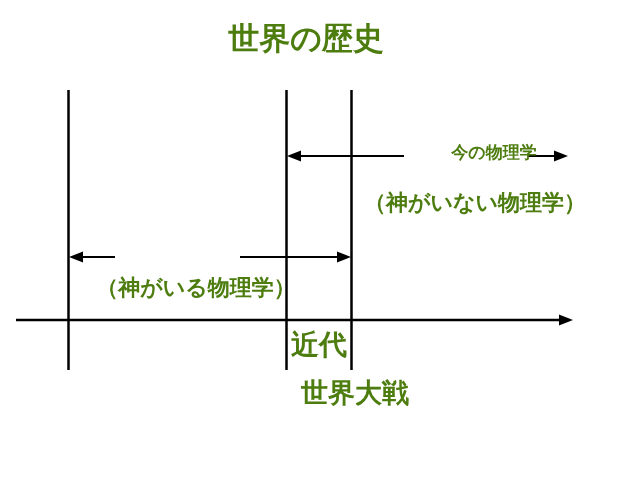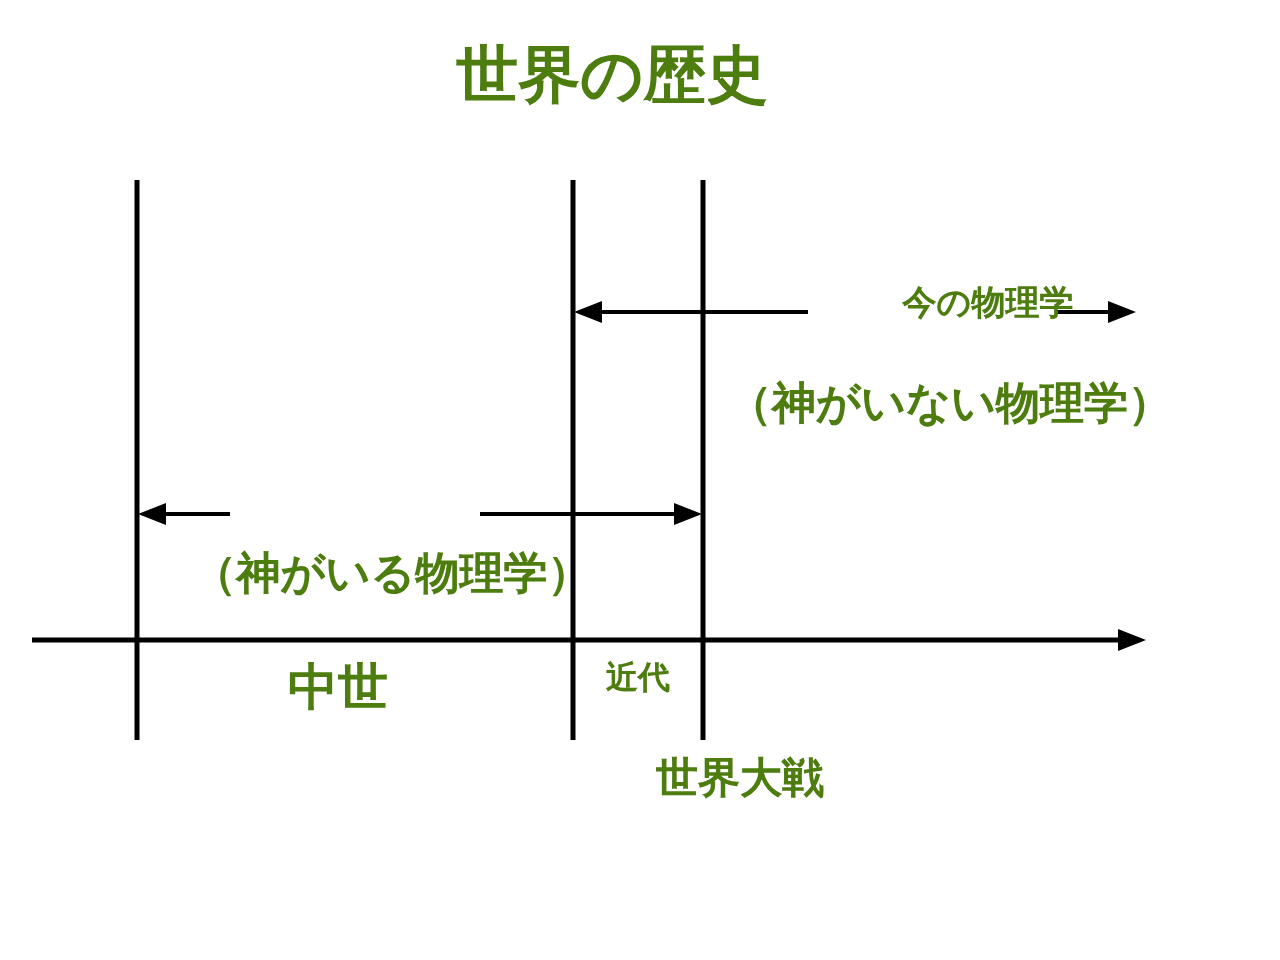--- a/index.html
+++ b/index.html
@@ -30,24 +30,24 @@
   }
   .centered { transform: translateX(-50%); }
 
   .title-txt        { left: 306px; top: 23px;  font-size: 31px; }
   .new-label        { left: 494px; top: 144px; font-size: 17px; }
   .new-sub          { left: 475px; top: 192px; font-size: 22px; }
   .old-label        { left: 176px; top: 245px; font-size: 23px; }
   .old-sub          { left: 180px; top: 277px; font-size: 22px; margin-left: 16px; }
   .axis-label       { left: 577px; top: 308px; font-size: 25px; }
   .era-1            { left: 169px; top: 331px; font-size: 25px; }
-  .era-2            { left: 319px; top: 331px; font-size: 16px; }
+  .era-2            { left: 319px; top: 331px; font-size: 28px; }
   .era-3            { left: 438px; top: 331px; font-size: 25px; }
   .marker-1         { left: 16px;  top: 379px; font-size: 25px; }
-  .marker-2         { left: 328px; top: 379px; font-size: 21px; }
+  .marker-2         { left: 301px; top: 379px; font-size: 27px; }
 </style>
 </head>
 <body>
 
 <div class="slide">
 
   <svg width="640" height="480" viewBox="0 0 640 480">
 
     <line x1="68.5" y1="90" x2="68.5" y2="370" stroke="#000" stroke-width="2.5"></line>
     <line x1="286.5" y1="90" x2="286.5" y2="370" stroke="#000" stroke-width="2.5"></line>
@@ -68,18 +68,17 @@
   </svg>
 
   <div class="txt title-txt centered">世界の歴史</div>
 
   <div class="txt new-label centered">今の物理学</div>
   <div class="txt new-sub centered">（神がいない物理学）</div>
 
   <div class="txt old-sub centered">（神がいる物理学）</div>
 
 
-  <div class="txt era-1 centered">中世</div>
   <div class="txt era-2 centered">近代</div>
 
   <div class="txt marker-2">世界大戦</div>
 
 </div>
 
 </body></html>

